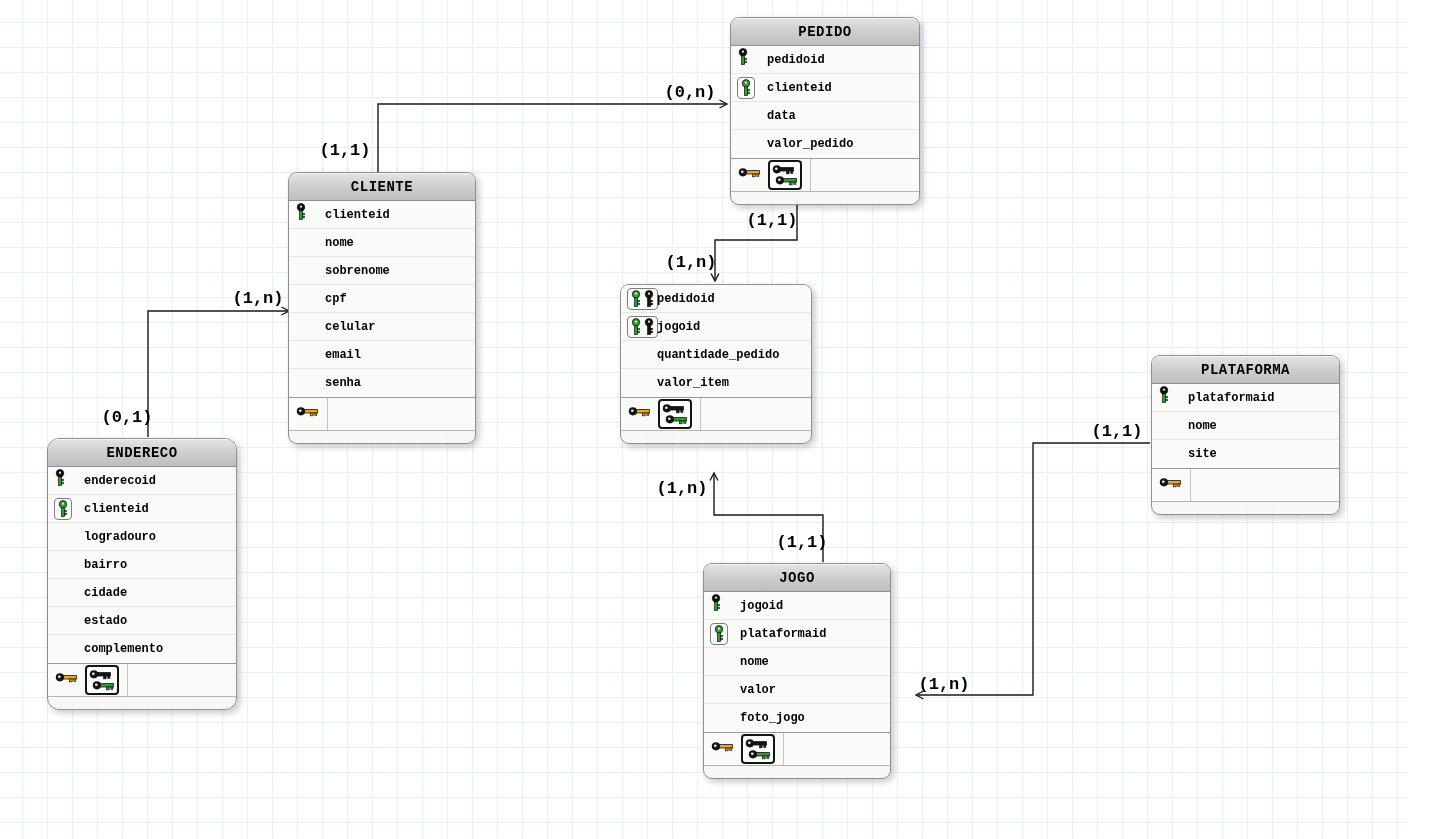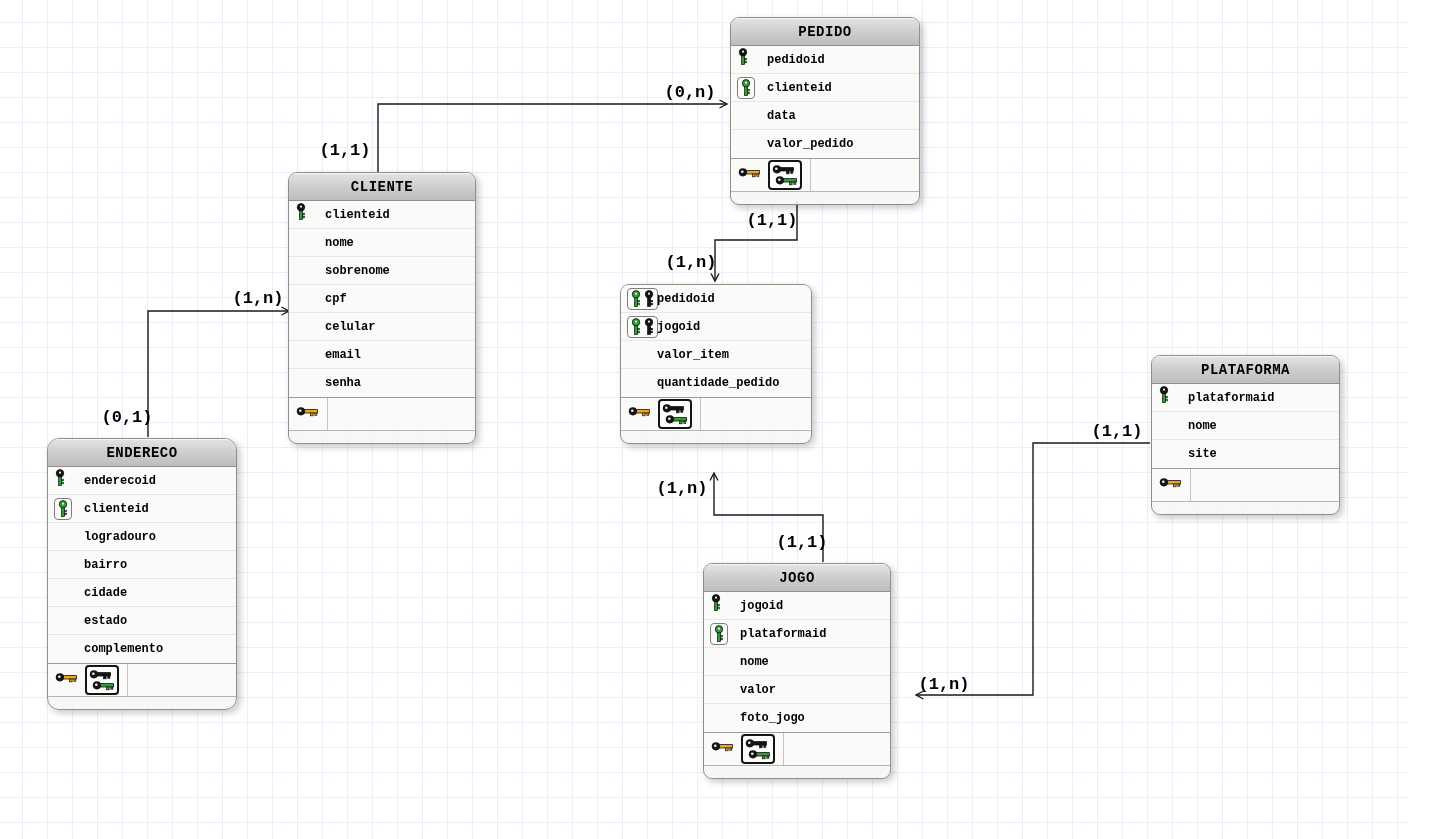--- a/index.html
+++ b/index.html
@@ -244,25 +244,25 @@
                   <rect x="7.5" y="13.2" width="2.1" height="1.7" fill="#141414" stroke="#0c0c0c" stroke-width="0.55"></rect>
                   <circle cx="6" cy="4.3" r="3.7" fill="#141414" stroke="#0c0c0c" stroke-width="0.8"></circle>
                   <circle cx="6" cy="3.7" r="1.1" fill="#e9e9e6"></circle>
                 </svg>
               </span>
             </span>
             <span class="col-label">jogoid</span>
           </div>
           <div class="tbl-row">
             <span class="icon-cell"></span>
+            <span class="col-label">quantidade_pedido</span>
+          </div>
+          <div class="tbl-row">
+            <span class="icon-cell"></span>
             <span class="col-label">valor_item</span>
-          </div>
-          <div class="tbl-row">
-            <span class="icon-cell"></span>
-            <span class="col-label">quantidade_pedido</span>
           </div>
         </div>
         <div class="tbl-footer">
           <div class="footer-icons">
             <span><svg width="23" height="13" viewBox="0 0 23 13">
                 <rect x="8" y="4.6" width="13.5" height="3.4" fill="#eda71c" stroke="#141414" stroke-width="0.8"></rect>
                 <rect x="14.6" y="8" width="2.5" height="2.8" fill="#eda71c" stroke="#141414" stroke-width="0.7"></rect>
                 <rect x="18.8" y="8" width="2" height="2.3" fill="#eda71c" stroke="#141414" stroke-width="0.7"></rect>
                 <circle cx="4.9" cy="6.3" r="4.1" fill="#141414"></circle>
                 <circle cx="4.3" cy="5.7" r="1.3" fill="#f2f2ef"></circle>

